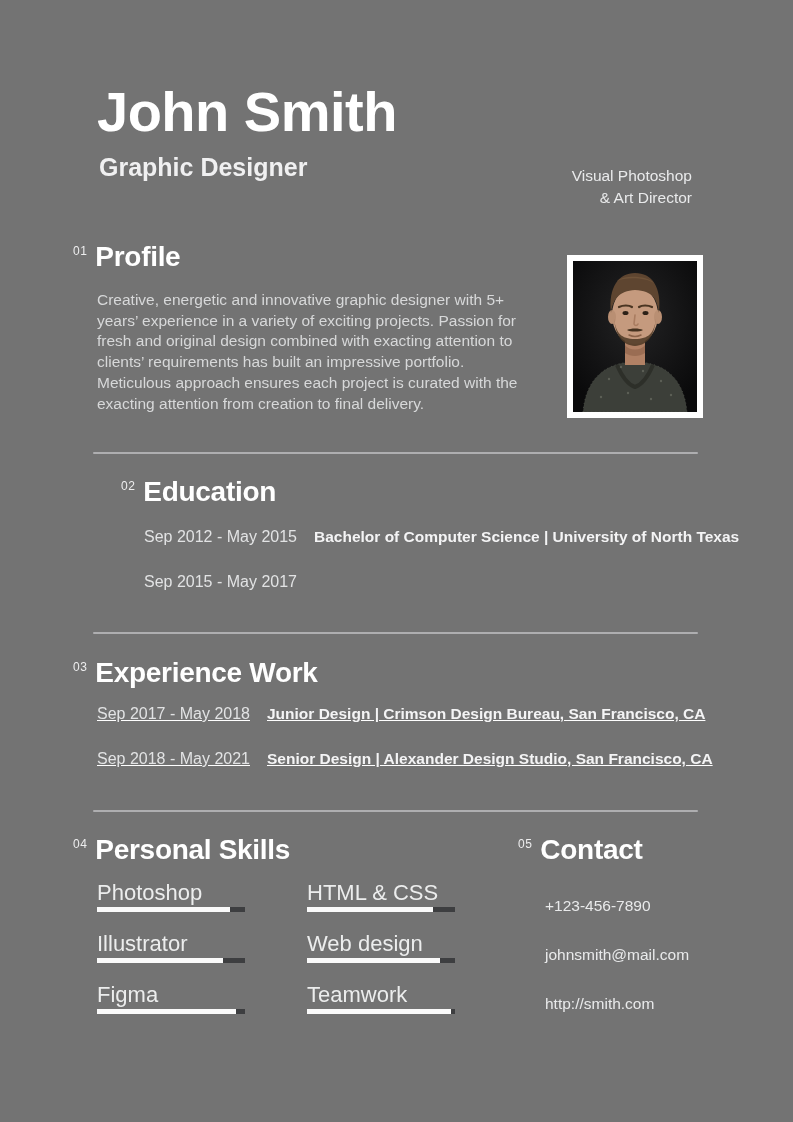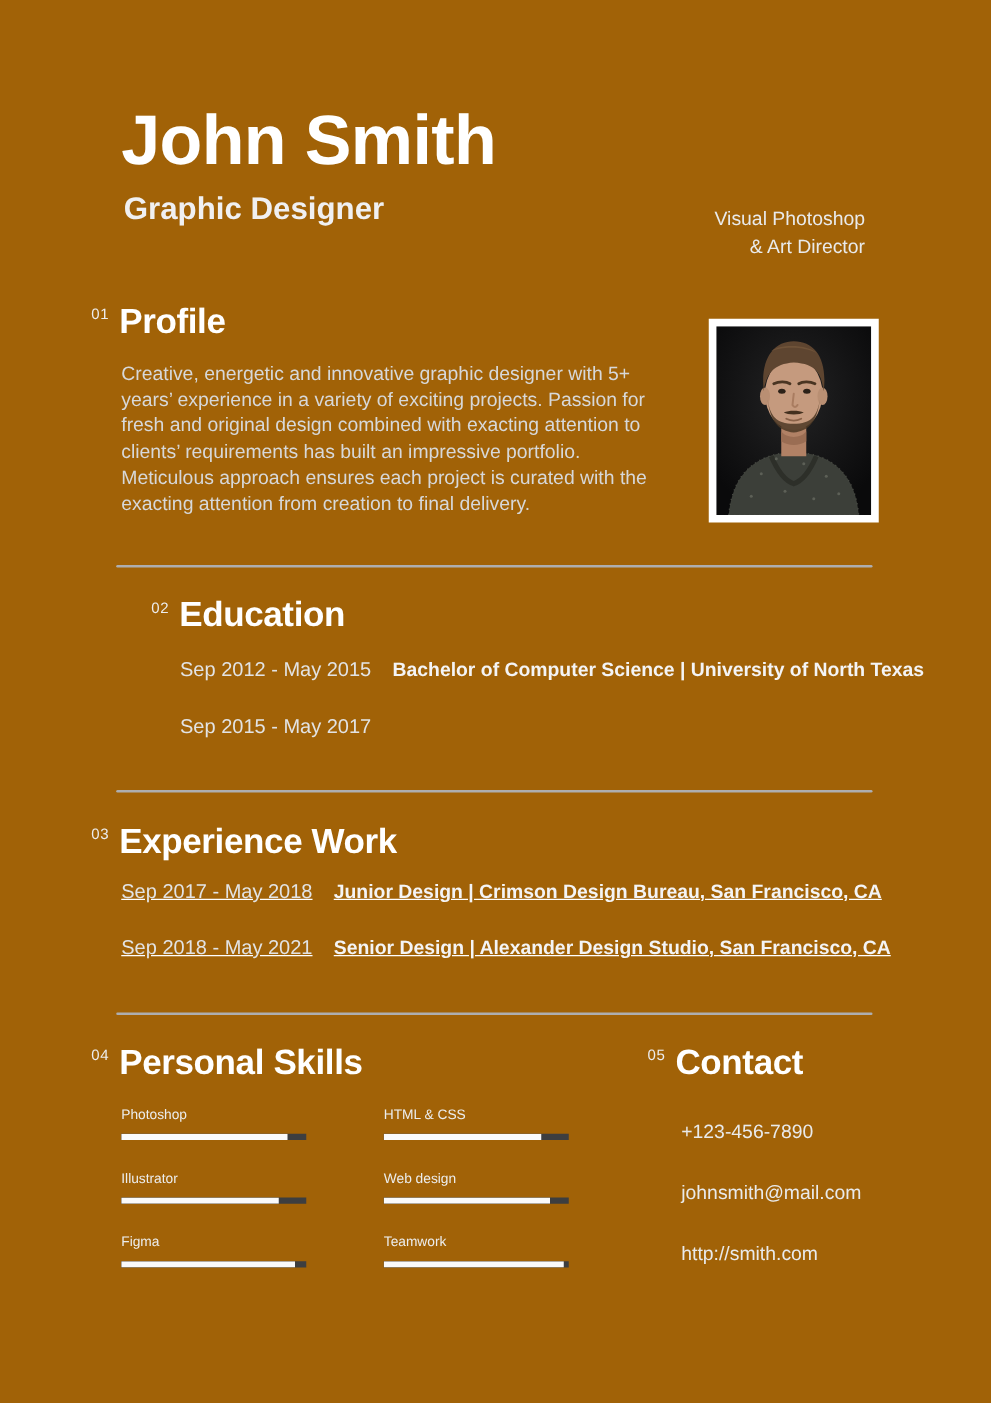--- a/index.html
+++ b/index.html
@@ -4,21 +4,21 @@
 <style>
   * { margin: 0; padding: 0; box-sizing: border-box; }
   html, body { background: #141415; }
   body { font-family: "Liberation Sans", sans-serif; }
 
   .page {
     position: relative;
     width: 793px;
     height: 1122px;
     margin: 0 auto;
-    background: #a16207;
+    background: #737373;
     color: #ffffff;
     overflow: hidden;
   }
 
   
   .name {
     position: absolute; left: 97px; top: 84px;
     font-size: 56px; font-weight: bold; line-height: 1;
     color: #ffffff; letter-spacing: -0.5px;
   }
@@ -67,21 +67,21 @@
     color: #f4f4f5; white-space: nowrap;
   }
 
   
   .skills-grid {
     position: absolute; left: 97px; top: 883px;
     display: flex; gap: 62px;
   }
   .skills-col { display: flex; flex-direction: column; }
   .skill { width: 148px; margin-bottom: 22px; }
-  .skill-label { font-size: 11px; color: #eceded; line-height: 19px; }
+  .skill-label { font-size: 22px; color: #eceded; line-height: 19px; }
   .skill-track {
     margin-top: 5px; width: 148px; height: 5px;
     background: #3d3e40; overflow: hidden;
   }
   .skill-fill { height: 100%; background: #fafafa; }
 
   
   .contact-list { position: absolute; left: 545px; top: 898px; }
   .contact-item {
     font-size: 15.5px; line-height: 16px; margin-bottom: 33px;

